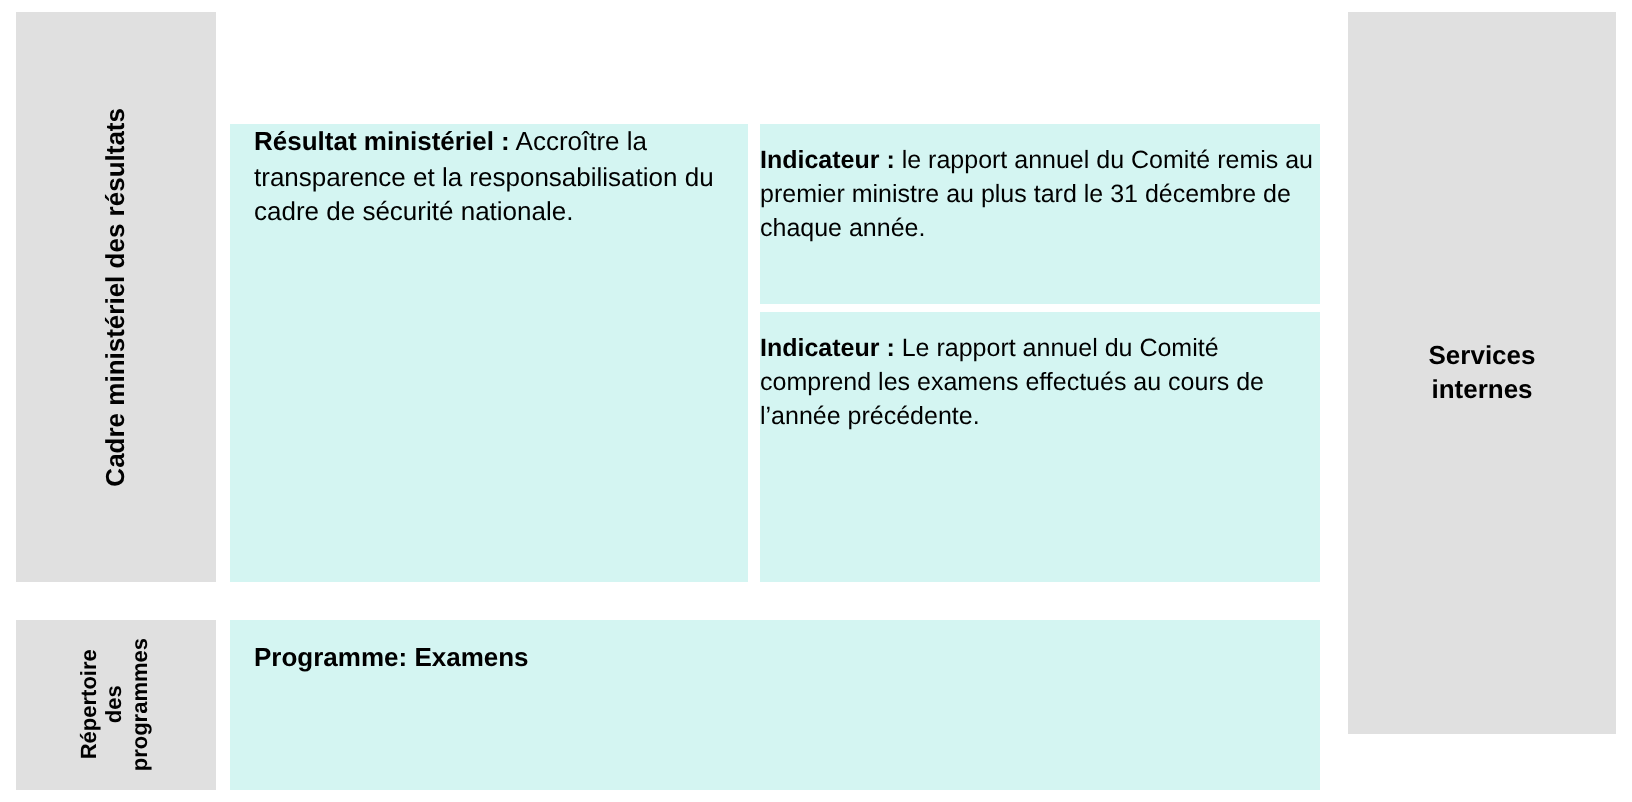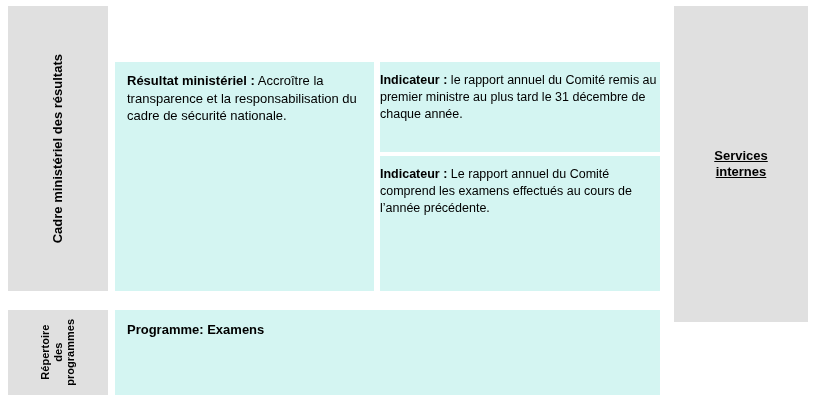--- a/index.html
+++ b/index.html
@@ -53,26 +53,25 @@
   #program-inventory-label .vtext {
     font-size: 11px;
   }
 
   
   #internal-services {
     position: absolute;
     left: 674px;
     top: 6px;
     width: 134px;
-    height: 316px;
+    height: 361px;
     background: #e0e0e0;
     display: flex;
     align-items: center;
     justify-content: center;
-    text-decoration: underline;
   }
   #internal-services .is-text {
     font-weight: bold;
     font-size: 13px;
     color: #000000;
     text-align: center;
     line-height: 1.25;
     white-space: pre-line;
   }
 
@@ -100,21 +99,21 @@
     color: #000000;
   }
 
   
   #departmental-result {
     position: absolute;
     left: 115px;
     top: 62px;
     width: 259px;
     height: 229px;
-    padding: 10px 12px 10px 12px;
+    padding: 0 12px 10px 12px;
     box-sizing: border-box;
   }
   #departmental-result .dr-text {
     font-size: 13px;
     line-height: 1.35;
     color: #000000;
   }
   #departmental-result .dr-text .lead {
     font-weight: bold;
   }

